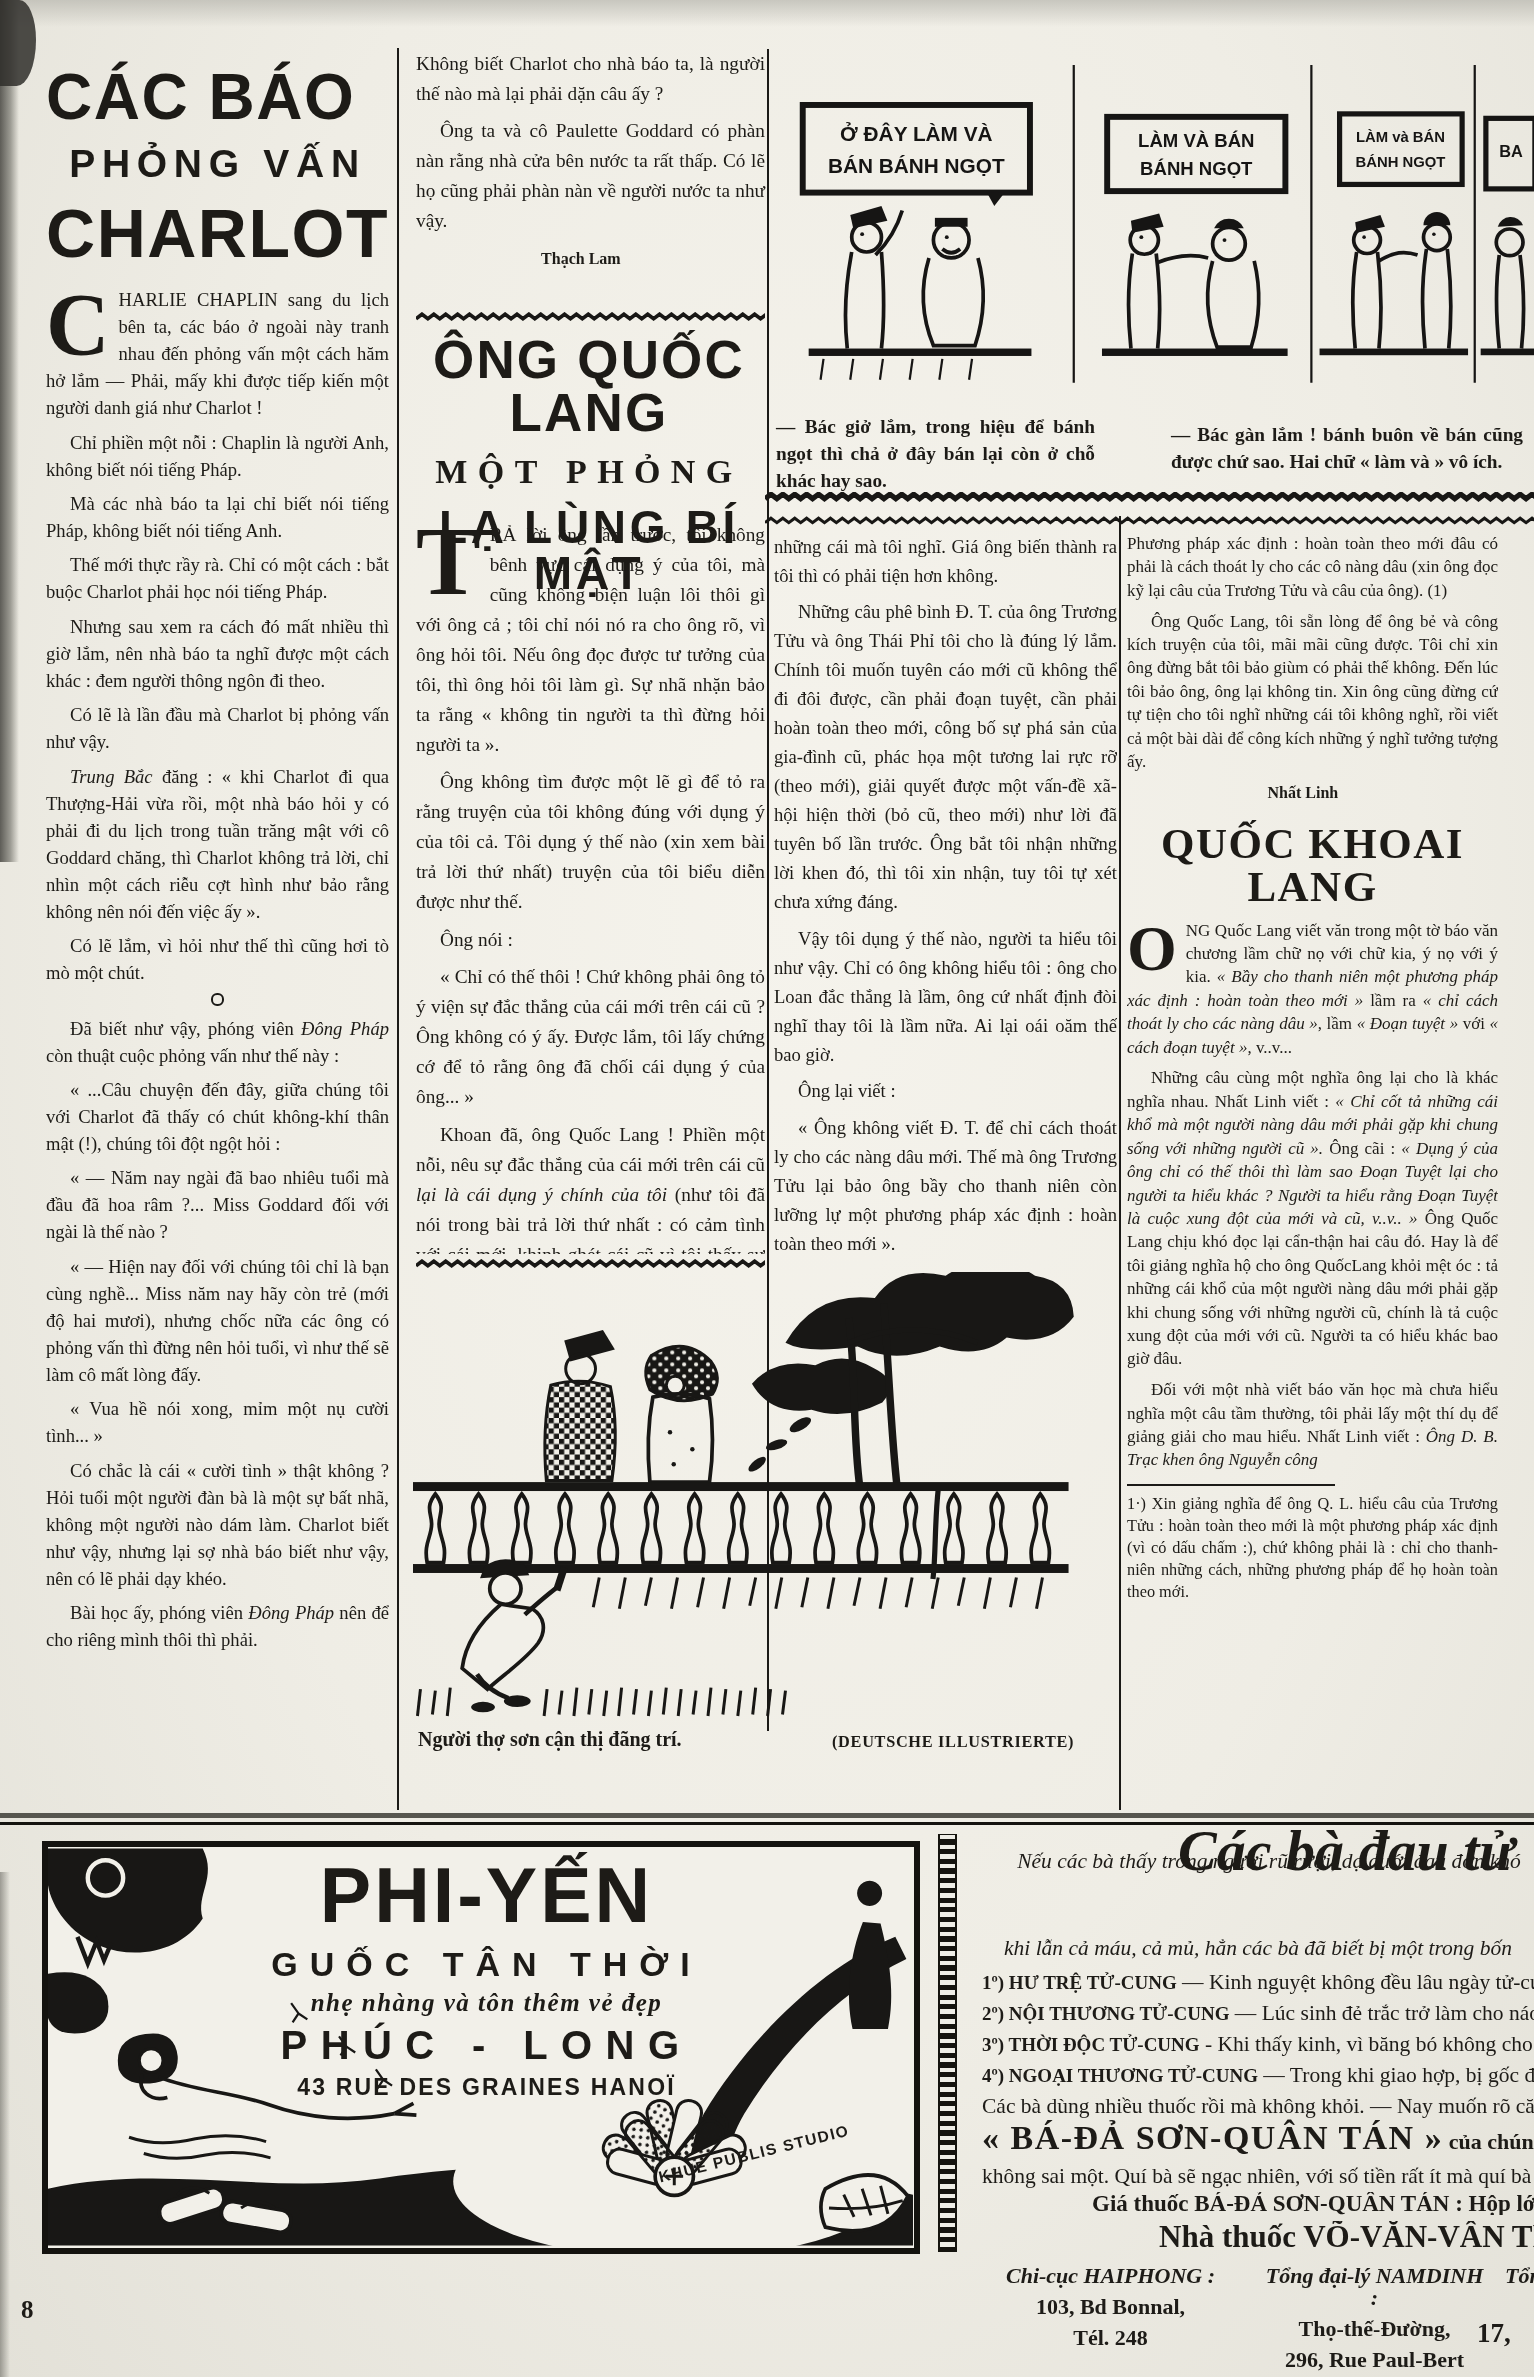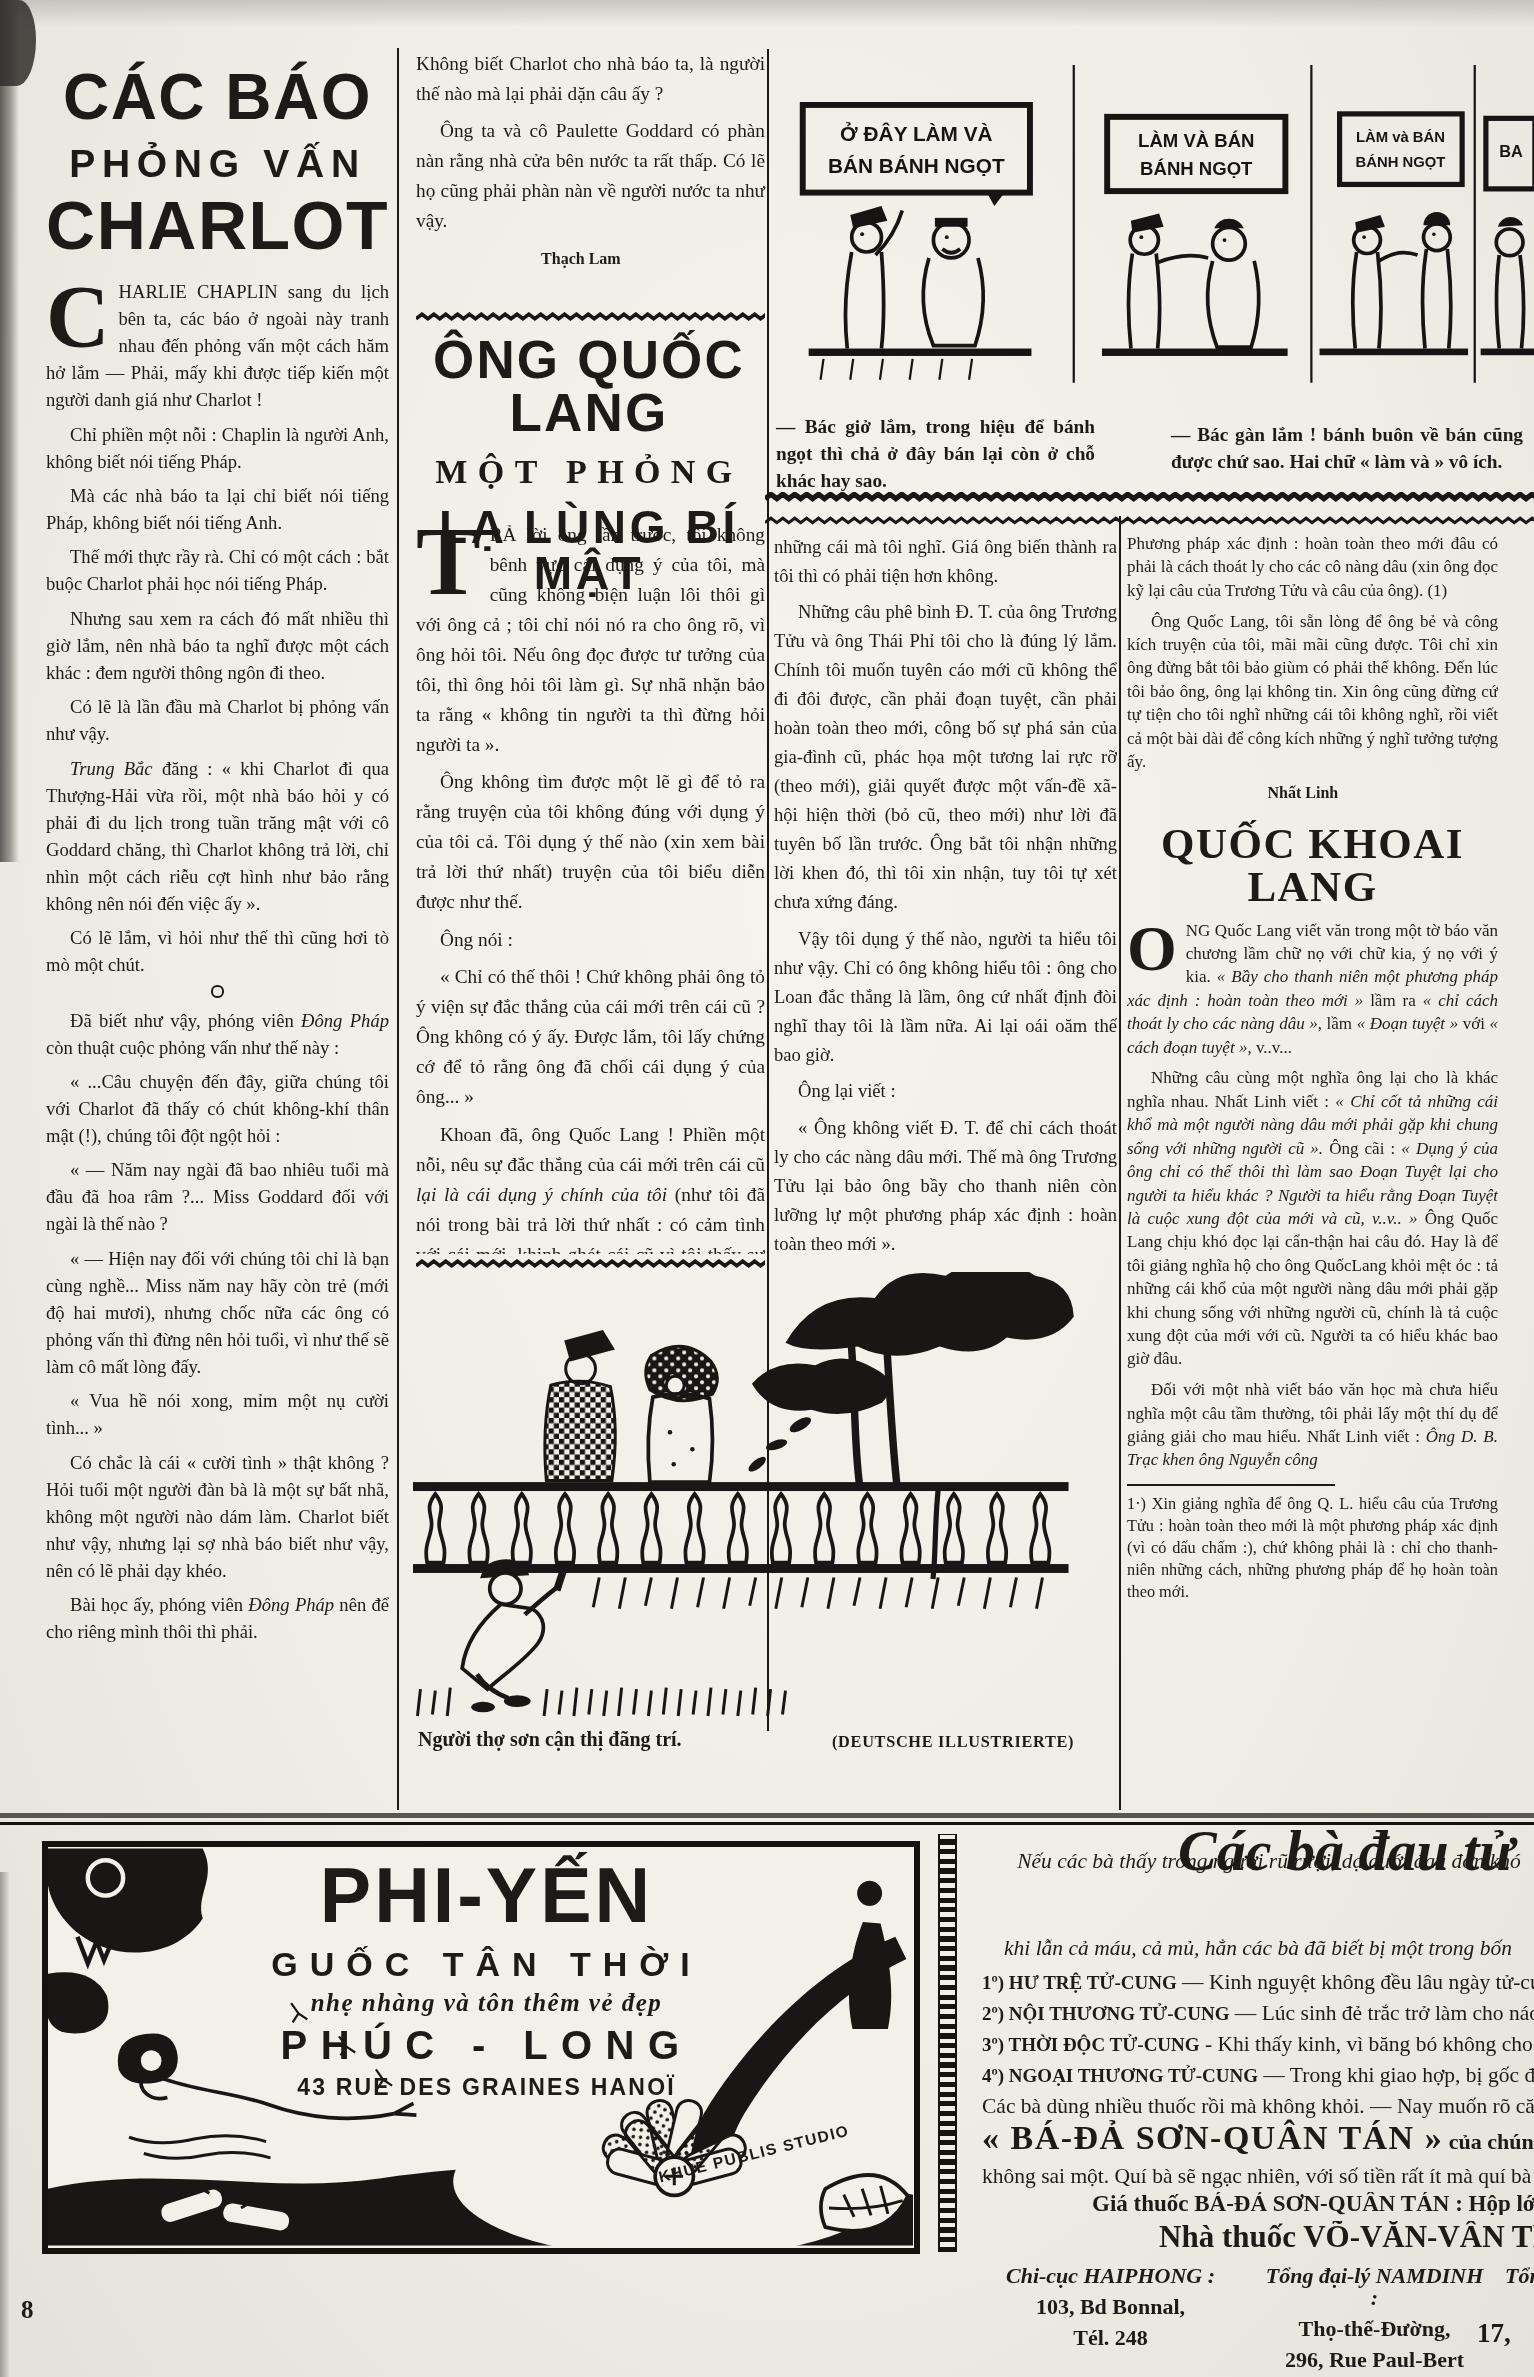--- a/index.html
+++ b/index.html
@@ -18,23 +18,23 @@
   
   .col{position:absolute;text-align:justify;}
   .p{margin:0 0 7.4px 0;text-indent:24px;}
   .p.np{text-indent:0;}
   .it{font-style:italic;}
   .sig{text-align:center;font-weight:700;font-size:16px;padding-right:19.3px;margin-top:4.5px;}
   .orn{width:8.2px;height:8.2px;border:2.2px solid #1b1a17;border-radius:50%;margin:3px auto 9px auto;}
   .dc{float:left;font-weight:700;margin:3px 9px 0 0;}
   
   .col1{left:46px;top:65px;width:343px;}
-  .hl1{font:900 64px/1 "Liberation Sans",sans-serif;letter-spacing:1.5px;text-align:center;}
+  .hl1{font:900 64px/1 "Liberation Sans",sans-serif;letter-spacing:1.5px;}
   .hl2{font:700 39px/1 "Liberation Sans",sans-serif;letter-spacing:6.7px;text-align:center;margin-top:15px;}
-  .hl3{font:900 68px/1 "Liberation Sans",sans-serif;letter-spacing:1.5px;text-align:right;margin-top:8px;}
+  .hl3{font:900 68px/1 "Liberation Sans",sans-serif;letter-spacing:1.5px;text-align:center;margin-top:16px;}
   .body1{margin-top:19.3px;font-size:18.6px;line-height:27px;height:1480px;overflow:hidden;}
   .dc1{font-size:88px;line-height:.82;}
   
   .col2top{left:416px;top:49px;width:349px;font-size:19.3px;line-height:30px;}
   .col2head{left:413px;top:333px;width:352px;text-align:center;}
   .qh1{font:700 53px/1 "Liberation Sans",sans-serif;letter-spacing:2.2px;}
   .qh2{font:700 34px/1 "Liberation Serif",serif;letter-spacing:10.4px;margin-top:16.3px;}
   .qh3{font:700 46px/1 "Liberation Sans",sans-serif;letter-spacing:3.7px;margin-top:15px;}
   .col2body{left:416px;top:520px;width:349px;font-size:19.3px;line-height:30px;height:734px;overflow:hidden;}
   .dc2{font-size:97px;line-height:.8;}

